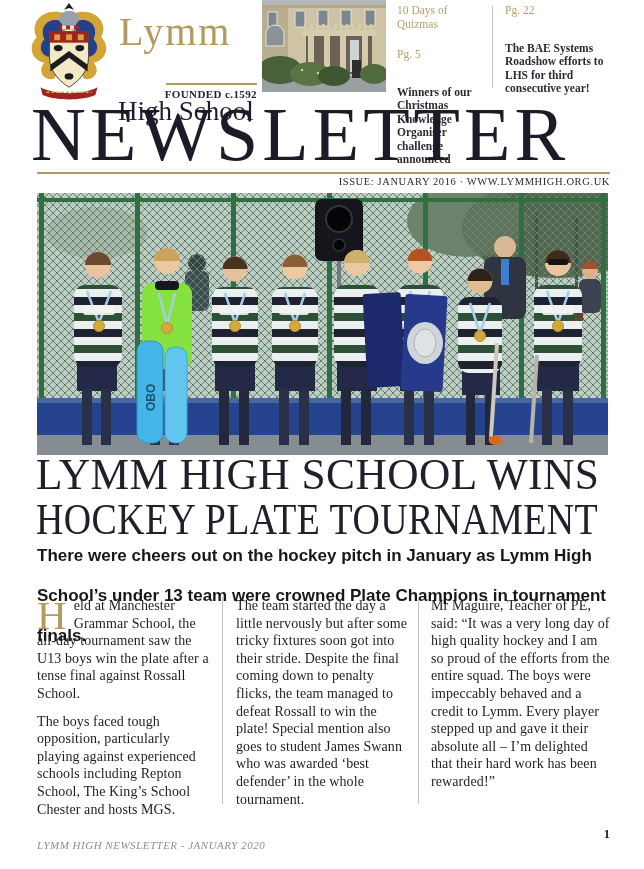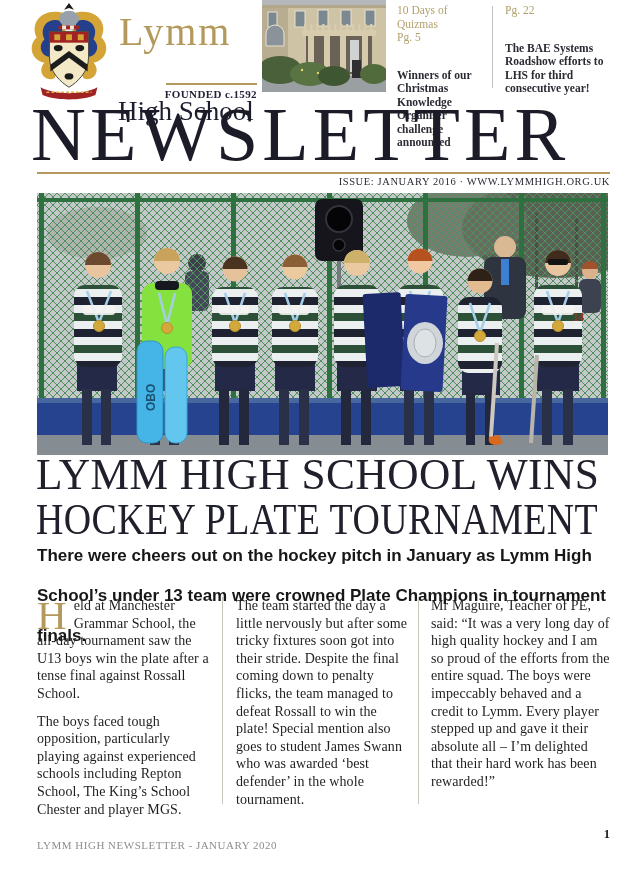--- a/index.html
+++ b/index.html
@@ -13,21 +13,21 @@
   .logo-name { position:absolute; left:119px; top:12px; font-size:40px; letter-spacing:2px;
                color:#b4995d; line-height:40px; }
   .logo-sub  { position:absolute; left:118px; top:48px; font-size:27px; color:#1d1d30; line-height:30px;margin-top:48px; }
   .logo-rule { position:absolute; left:166px; top:83px; width:91px; height:2px; background:#b4995d; }
   .founded   { position:absolute; left:118px; top:88px; width:139px; text-align:right;
                font-size:11px; font-weight:700; letter-spacing:.4px; color:#22223a; }
   .building  { position:absolute; left:262px; top:0; width:124px; height:92px; }
   .promo     { position:absolute; top:4px; font-size:11.5px; line-height:13.5px; }
   .promo1    { left:397px; width:94px; }
   .promo2    { left:505px; width:106px; }
-  .promo-title { color:#b2a06b; margin-bottom:0; }
+  .promo-title { color:#b2a06b; margin-bottom:17px; }
   .promo-page  { color:#b2a06b; }
   .promo-teaser{ color:#2b2b33; margin-top:24px; font-weight:600;font-family:Liberation Serif, serif; }
   .promo-divider { position:absolute; left:492px; top:6px; width:1px; height:82px; background:#c3c3c3; }
   
   .masthead { position:absolute; left:31px; top:96px; width:582px; font-size:76px; line-height:76px;
               letter-spacing:4px; color:#1c1c28; white-space:nowrap; }
   .mast-rule { position:absolute; left:37px; top:172px; width:573px; height:2px; background:#b4995d; }
   .issue-line { position:absolute; left:37px; top:176px; width:573px; text-align:right;
                 font-size:10.5px; letter-spacing:.6px; color:#2a2a38; }
   
@@ -46,21 +46,21 @@
   .col { position:absolute; top:0; font-size:14px; line-height:17.6px; color:#1e1e1e;
          letter-spacing:.1px; text-align:left; }
   .col p { margin:0 0 10px 0; }
   .col1 { left:0; width:176px; }
   .col2 { left:199px; width:174px; }
   .col3 { left:394px; width:179px; }
   .col-divider { position:absolute; top:0; width:1px; height:207px; background:#c9c5ba; }
   .cd1 { left:185px; } .cd2 { left:381px; }
   .dropcap { float:left; font-size:41px; line-height:33px; color:#b4995d; margin:2px 7px 0 0; }
   
-  .footer-text { position:absolute; left:37px; top:839px; font-size:11px; letter-spacing:.5px; color:#8d8d8d; }
+  .footer-text { position:absolute; left:37px; top:839px; font-size:11px; letter-spacing:.5px; color:#8d8d8d;font-style:italic; }
   .page-number { position:absolute; left:590px; top:827px; width:20px; text-align:right;
                  font-size:12.5px; font-weight:700; color:#1b1b1b; }
 </style>
 </head>
 <body>
 
 <div class="page">
 
   <div>
 
@@ -314,21 +314,21 @@
 
   <div class="headline">
     <span class="hl hl1">LYMM HIGH SCHOOL WINS</span><br>
     <span class="hl hl2">HOCKEY PLATE TOURNAMENT</span>
   </div>
   <div class="standfirst">There were cheers out on the hockey pitch in January as Lymm High School’s under 13 team were crowned Plate Champions in tournament finals.</div>
 
   <div class="cols">
     <div class="col col1">
       <p><span class="dropcap">H</span><span>eld at Manchester Grammar School, the all-day tournament saw the U13 boys win the plate after a tense final against Rossall School.</span></p>
-      <p>The boys faced tough opposition, particularly playing against experienced schools including Repton School, The King’s School Chester and player MGS.</p>
+      <p>The boys faced tough opposition, particularly playing against experienced schools including Repton School, The King’s School Chester and hosts MGS.</p>
     </div>
     <div class="col-divider cd1"></div>
     <div class="col col2">
       <p>The team started the day a little nervously but after some tricky fixtures soon got into their stride. Despite the final coming down to penalty flicks, the team managed to defeat Rossall to win the plate! Special mention also goes to student James Swann who was awarded ‘best defender’ in the whole tournament.</p>
     </div>
     <div class="col-divider cd2"></div>
     <div class="col col3">
       <p>Mr Maguire, Teacher of PE, said: “It was a very long day of high quality hockey and I am so proud of the efforts from the entire squad. The boys were impeccably behaved and a credit to Lymm. Every player stepped up and gave it their absolute all – I’m delighted that their hard work has been rewarded!”</p>
     </div>
   </div>

